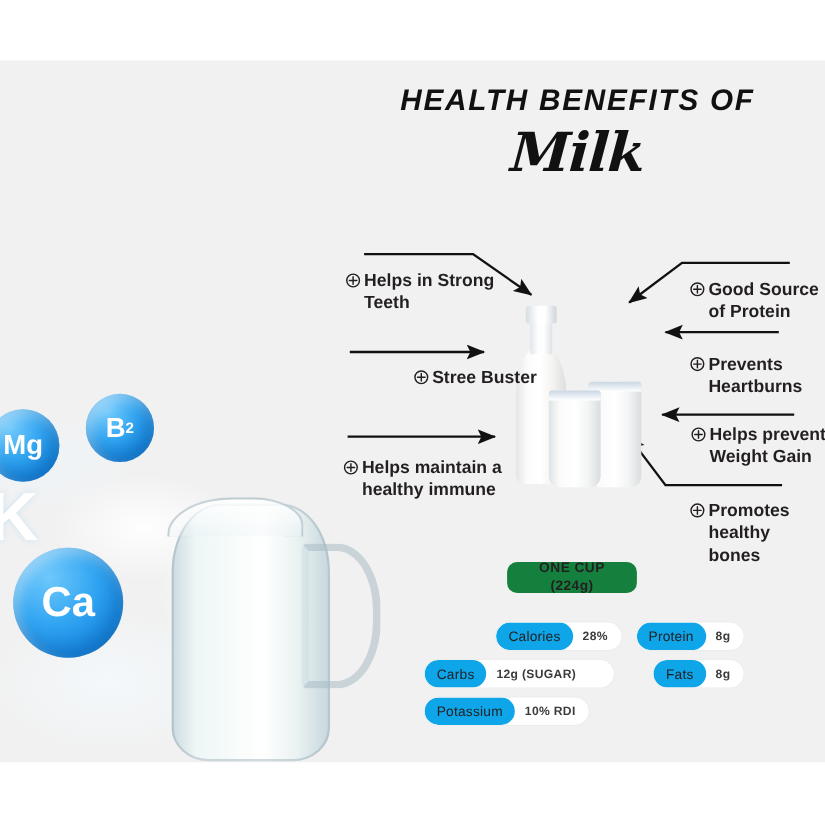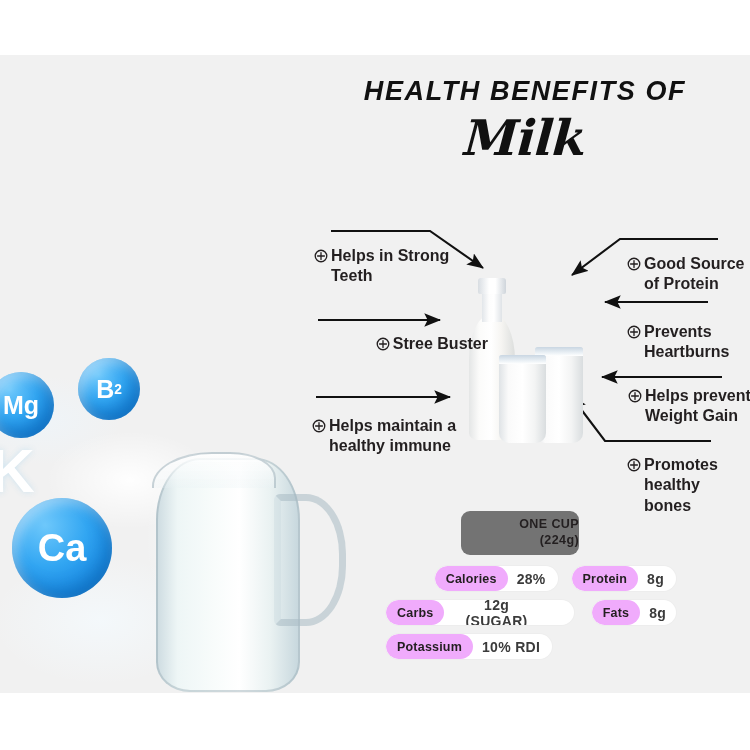--- a/index.html
+++ b/index.html
@@ -157,25 +157,25 @@
     color: #ffffff;
     font-weight: bold;
     font-size: 62px;
     line-height: 1;
     text-shadow: 0 0 6px rgba(200,225,240,0.9);
   }
 
   
   .onecup {
     position: absolute; left: 461px; top: 511px;
-    width: 118px; height: 44px;
-    background: #737373;
+    width: 118px; height: 28px;
+    background: #15803d;
     border-radius: 9px;
     display: flex; flex-direction: column;
-    align-items: flex-end; justify-content: center;
+    align-items: center; justify-content: center;
     color: #231f20;
     font-size: 12.5px; font-weight: bold;
     letter-spacing: 0.4px;
     line-height: 1.25;
   }
   .nutri-rows { position: absolute; left: 386px; top: 566px; width: 290px; }
   .nutri-row {
     display: flex; align-items: center;
     margin-bottom: 9px;
   }
@@ -184,35 +184,34 @@
   .nutri-row.r3 { justify-content: space-between; }
   .chip {
     display: inline-flex; align-items: stretch;
     background: #ffffff;
     border-radius: 14px;
     overflow: hidden;
     height: 25px;
     box-shadow: 0 0 0 1px rgba(0,0,0,0.015);
   }
   .chip .k {
-    background: #f0abfc;
+    background: #0ea5e9;
     color: #231f20;
-    font-size: 12.5px; font-weight: bold;
+    font-size: 12.5px; font-weight: normal;
     display: flex; align-items: center;
     padding: 0 11px;
     border-radius: 14px;
     letter-spacing: 0.2px;
   }
   .chip .v {
     color: #3b3b3b;
-    font-size: 14px; font-weight: bold;
+    font-size: 11px; font-weight: bold;
     display: flex; align-items: center;
     padding: 0 12px 0 9px;
     letter-spacing: 0.3px;
-    text-align: center;
   }
   .chip.wide .v { padding-right: 34px; }
   .spacer-r1 { width: 14px; }
 </style>
 </head>
 <body>
 
 <div id="poster">
 
   <div class="bg-field"></div>

